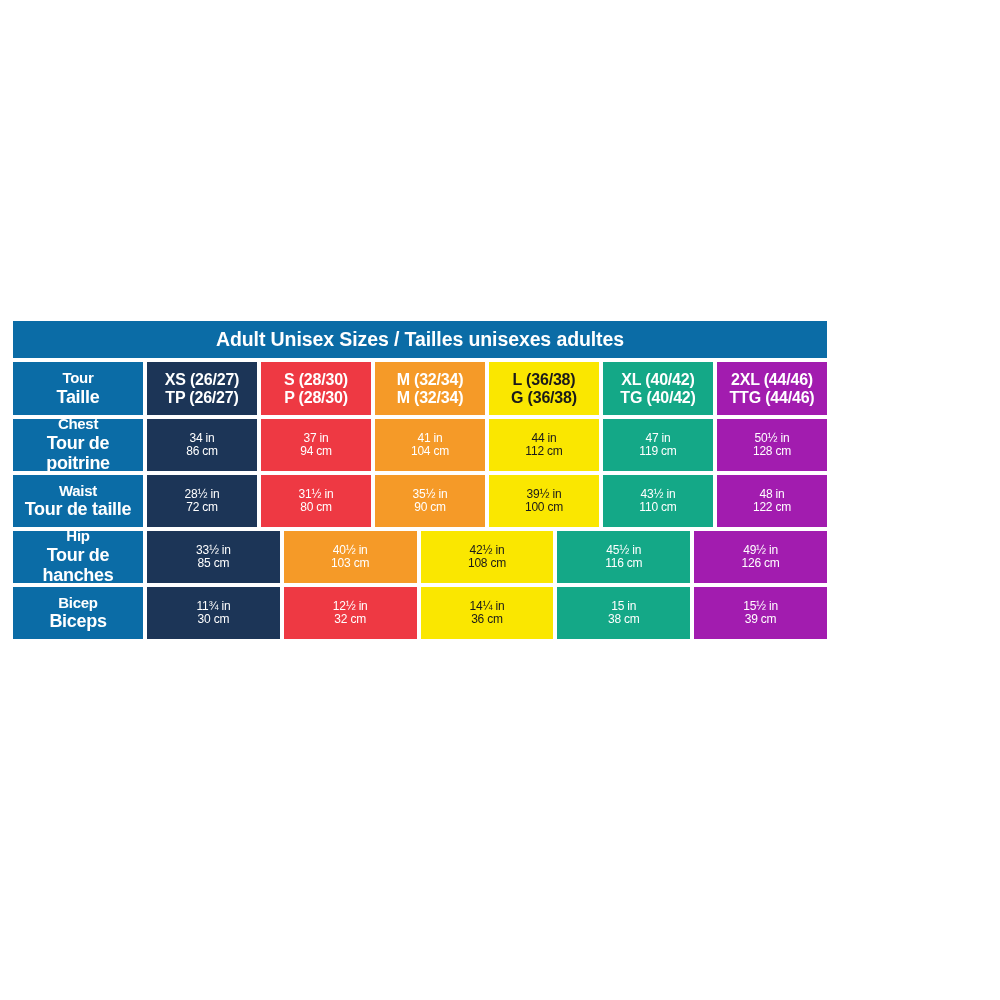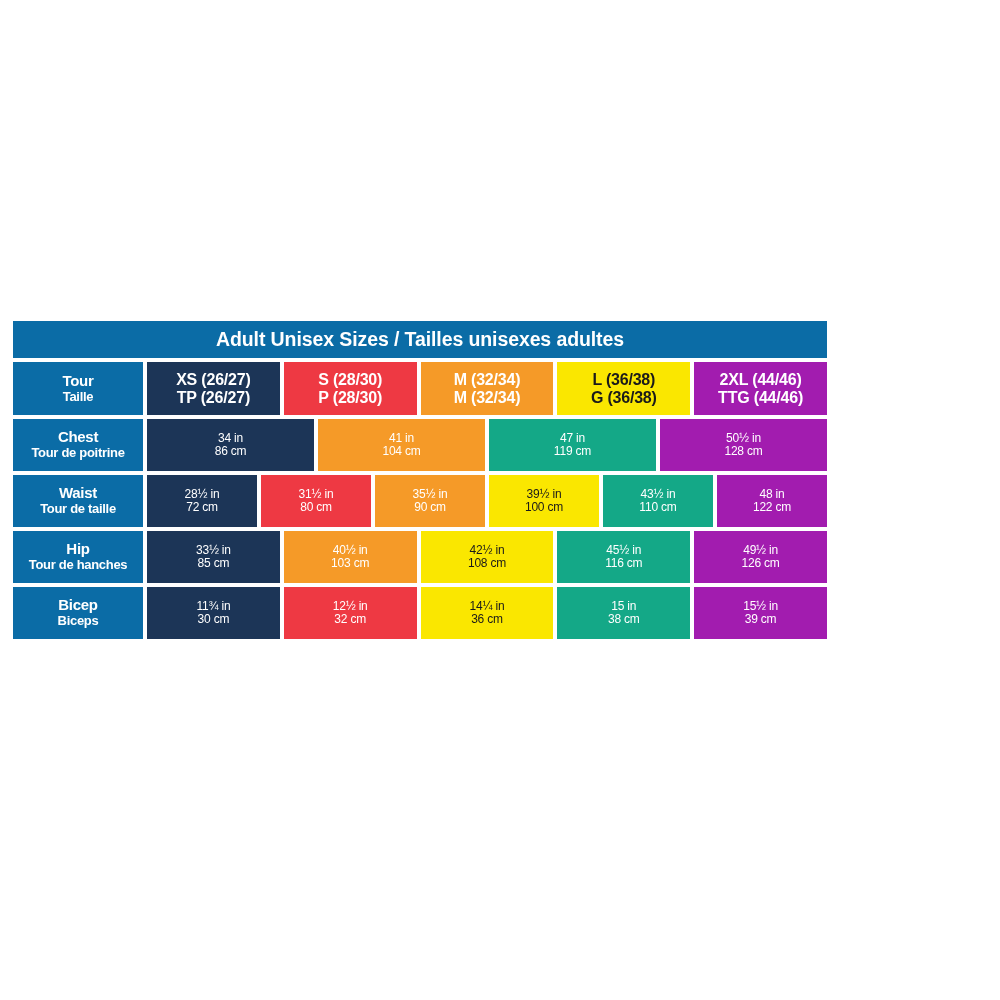--- a/index.html
+++ b/index.html
@@ -67,21 +67,21 @@
   
   .cell.label {
     width: 130px;
     flex: 0 0 130px;
     background: #0b6ca6;
     color: #ffffff;
     font-weight: bold;
     font-size: 15px;
     letter-spacing: -0.3px;
   }
-  .cell.label .l2 { font-size: 13px; }
+  .cell.label .l2 { font-size: 18px; text-align: center; }
 
   
   .cell.data {
     flex: 1 1 0;
     font-size: 12px;
     letter-spacing: -0.2px;
   }
   .row.header-row .cell.data {
     font-weight: bold;
     font-size: 16px;
@@ -122,39 +122,51 @@
         <span class="sub">P (28/30)</span>
       </div>
       <div class="cell data c-orange">
         <span class="sub">M (32/34)</span>
         <span class="sub">M (32/34)</span>
       </div>
       <div class="cell data c-yellow">
         <span class="sub">L (36/38)</span>
         <span class="sub">G (36/38)</span>
       </div>
+      <div class="cell data c-green">
+        <span class="sub">XL (40/42)</span>
+        <span class="sub">TG (40/42)</span>
+      </div>
       <div class="cell data c-purple">
         <span class="sub">2XL (44/46)</span>
         <span class="sub">TTG (44/46)</span>
       </div>
     </div>
 
     <div class="row">
       <div class="cell label">
         <span class="sub">Chest</span>
         <span class="sub l2">Tour de poitrine</span>
       </div>
       <div class="cell data c-navy">
         <span class="sub">34 in</span>
         <span class="sub">86 cm</span>
       </div>
+      <div class="cell data c-red">
+        <span class="sub">37 in</span>
+        <span class="sub">94 cm</span>
+      </div>
       <div class="cell data c-orange">
         <span class="sub">41 in</span>
         <span class="sub">104 cm</span>
       </div>
+      <div class="cell data c-yellow">
+        <span class="sub">44 in</span>
+        <span class="sub">112 cm</span>
+      </div>
       <div class="cell data c-green">
         <span class="sub">47 in</span>
         <span class="sub">119 cm</span>
       </div>
       <div class="cell data c-purple">
         <span class="sub">50½ in</span>
         <span class="sub">128 cm</span>
       </div>
     </div>
 

